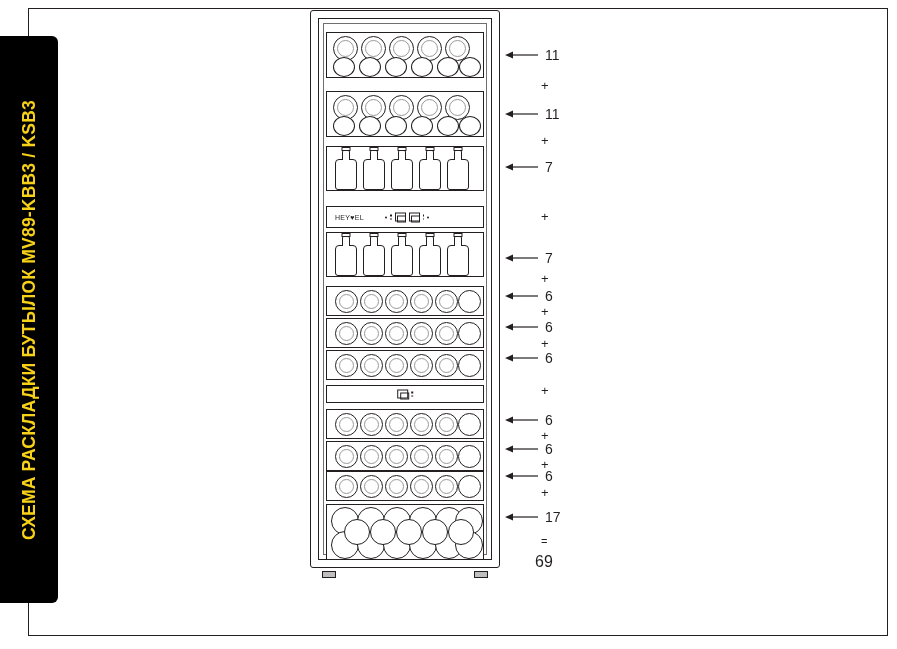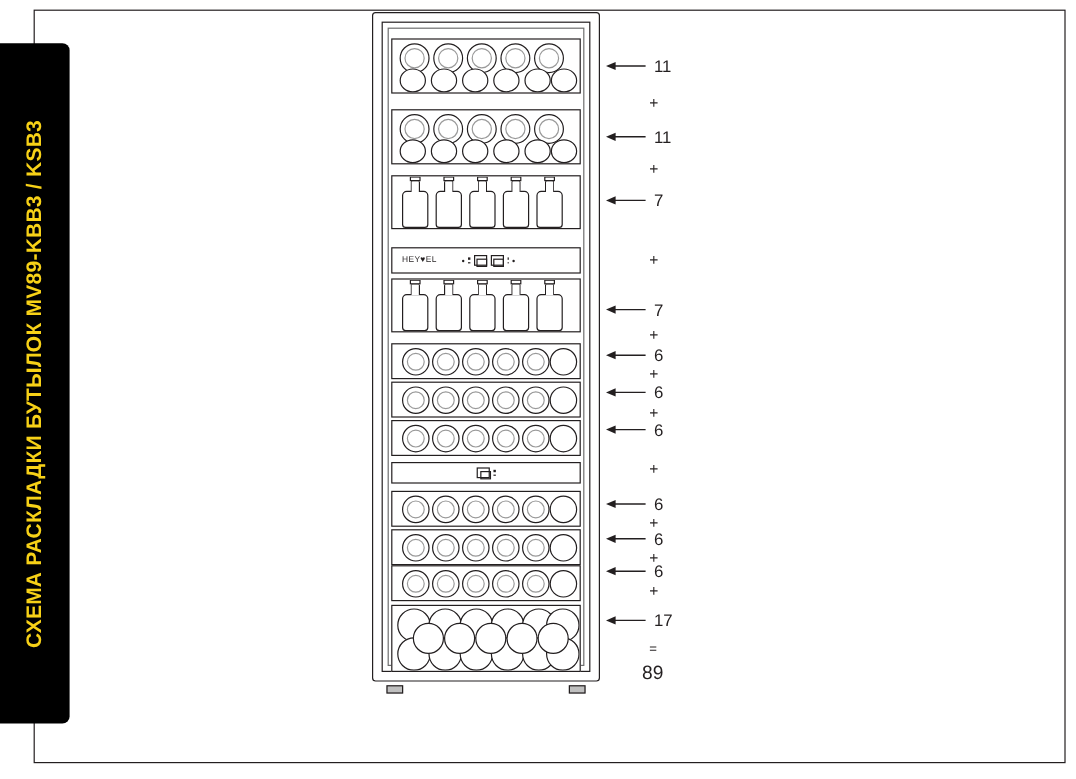--- a/index.html
+++ b/index.html
@@ -639,15 +639,15 @@
 
   <div class="callout" style="left:505px; top:509px;">
     <svg class="arrow-svg" width="34" height="10" viewBox="0 0 34 10">
       <line x1="33" y1="5" x2="6" y2="5" stroke="#231f20" stroke-width="1.2"></line>
       <polygon points="0,5 8,1.6 8,8.4" fill="#231f20"></polygon>
     </svg>
     <span class="num">17</span>
   </div>
 
   <div class="equals" style="left:541px; top:535px;">=</div>
-  <div class="total" style="left:535px; top:553px;">89</div>
+  <div class="total" style="left:535px; top:553px;">69</div>
 
 </div>
 
 </body></html>

